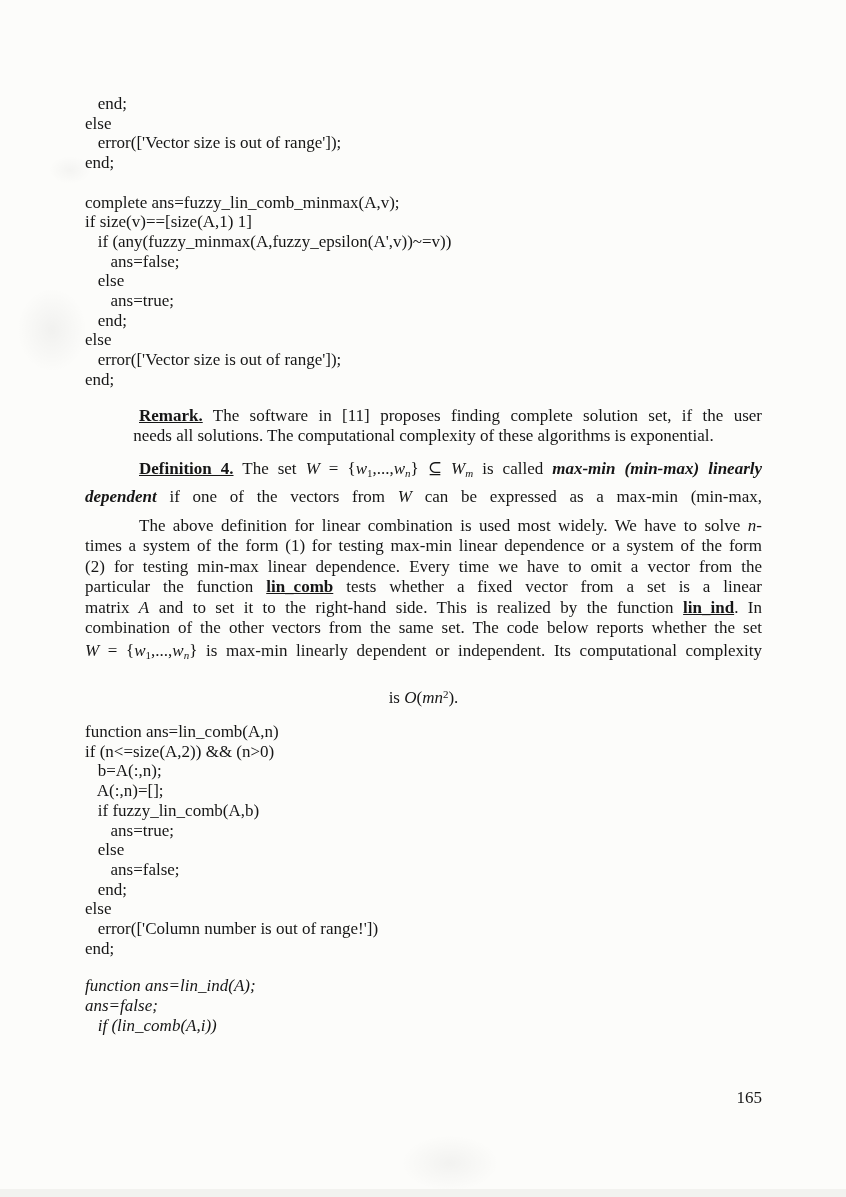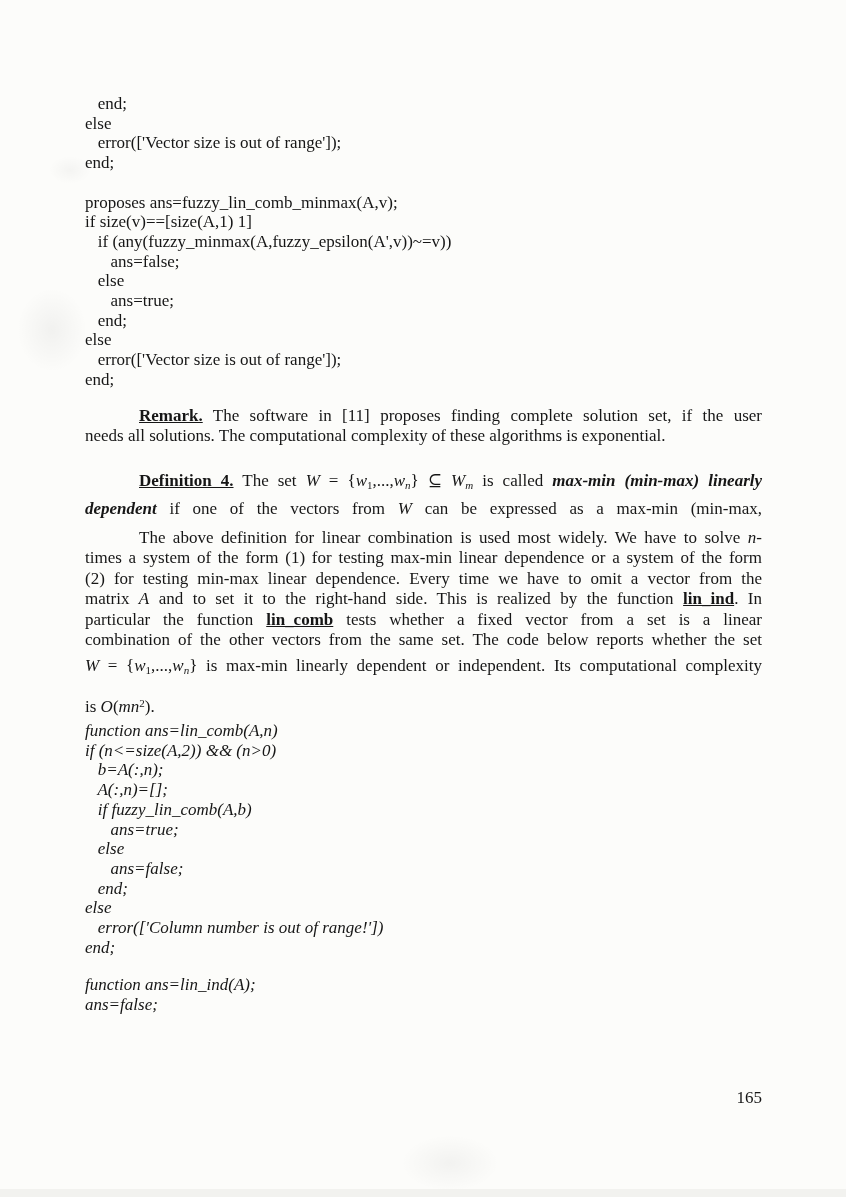--- a/index.html
+++ b/index.html
@@ -17,56 +17,56 @@
       radial-gradient(ellipse 70px 40px at 450px 1163px, rgba(0,0,0,0.04), transparent 70%),
       radial-gradient(ellipse 30px 20px at 70px 170px, rgba(0,0,0,0.03), transparent 70%),
       #fcfcfa;
   }
   .content{position:absolute;left:85px;top:94px;width:677px;}
   .block{margin:0;}
   .code .code-line{
     font-size:17px;line-height:19.7px;white-space:pre;
   }
   .para .text-line{
-    font-size:17px;line-height:20.5px;
+    font-size:17px;line-height:20.5px;text-align:center;
   }
   .text-line.justify{text-align:justify;text-align-last:justify;}
   .text-line.indent{text-indent:54px;}
   .seg{display:inline;}
   .seg.b{font-weight:bold;text-decoration:underline;}
   .seg.i{font-style:italic;}
   .seg.bi{font-weight:bold;font-style:italic;}
   .seg.sub{font-size:11px;vertical-align:-3px;}
   .seg.isub{font-size:11px;vertical-align:-3px;font-style:italic;}
   .seg.sup{font-size:11px;vertical-align:5px;}
   #para-remark{margin-top:16px;}
-  #para-definition{margin-top:22px;}
+  #para-definition{margin-top:10px;}
   #para-definition .text-line{line-height:23px;}
   #para-main{margin-top:8px;}
-  #para-main .text-line.math{line-height:29px;}
-  #para-main .text-line.lastline{margin-top:8px;}
-  #code-2{margin-top:4px;font-style:italic;}
+  #para-main .text-line.math{line-height:24px;}
+  #para-main .text-line.lastline{margin-top:17px;}
+  #code-2{margin-top:14px;}
   #code-3{margin-top:18px;font-style:italic;}
   .page-number{
     position:absolute;top:1088px;left:85px;width:677px;
     text-align:right;font-size:17px;color:#161616;
   }
 </style>
 </head>
 <body>
 
 <div class="page">
   <div class="content">
       <div class="block code" id="code-1">
         <div class="code-line">   end;</div>
         <div class="code-line">else</div>
         <div class="code-line">   error(['Vector size is out of range']);</div>
         <div class="code-line">end;</div>
         <div class="code-line">&nbsp;</div>
-        <div class="code-line">proposes ans=fuzzy_lin_comb_minmax(A,v);</div>
+        <div class="code-line">complete ans=fuzzy_lin_comb_minmax(A,v);</div>
         <div class="code-line">if size(v)==[size(A,1) 1]</div>
         <div class="code-line">   if (any(fuzzy_minmax(A,fuzzy_epsilon(A',v))~=v))</div>
         <div class="code-line">      ans=false;</div>
         <div class="code-line">   else</div>
         <div class="code-line">      ans=true;</div>
         <div class="code-line">   end;</div>
         <div class="code-line">else</div>
         <div class="code-line">   error(['Vector size is out of range']);</div>
         <div class="code-line">end;</div>
       </div>
@@ -75,22 +75,22 @@
         <div class="text-line"><span class="seg">needs all solutions. The computational complexity of these algorithms is exponential.</span></div>
       </div>
       <div class="block para" id="para-definition">
         <div class="text-line justify indent"><span class="seg b">Definition 4.</span><span class="seg"> The set </span><span class="seg i">W</span><span class="seg"> = {</span><span class="seg i">w</span><span class="seg sub">1</span><span class="seg">,...,</span><span class="seg i">w</span><span class="seg isub">n</span><span class="seg">} ⊆ </span><span class="seg i">W</span><span class="seg isub">m</span><span class="seg"> is called </span><span class="seg bi">max-min (min-max) linearly</span></div>
         <div class="text-line justify"><span class="seg bi">dependent</span><span class="seg"> if one of the vectors from </span><span class="seg i">W</span><span class="seg"> can be expressed as a max-min (min-max,</span></div>
       </div>
       <div class="block para" id="para-main">
         <div class="text-line justify indent"><span class="seg">The above definition for linear combination is used most widely. We have to solve </span><span class="seg i">n</span><span class="seg">-</span></div>
         <div class="text-line justify"><span class="seg">times a system of the form (1) for testing max-min linear dependence or a system of the form</span></div>
         <div class="text-line justify"><span class="seg">(2) for testing min-max linear dependence. Every time we have to omit a vector from the</span></div>
+        <div class="text-line justify"><span class="seg">particular the function </span><span class="seg b">lin_comb</span><span class="seg"> tests whether a fixed vector from a set is a linear</span></div>
         <div class="text-line justify"><span class="seg">matrix </span><span class="seg i">A</span><span class="seg"> and to set it to the right-hand side. This is realized by the function </span><span class="seg b">lin_ind</span><span class="seg">. In</span></div>
-        <div class="text-line justify"><span class="seg">particular the function </span><span class="seg b">lin_comb</span><span class="seg"> tests whether a fixed vector from a set is a linear</span></div>
         <div class="text-line justify"><span class="seg">combination of the other vectors from the same set. The code below reports whether the set</span></div>
         <div class="text-line justify math"><span class="seg i">W</span><span class="seg"> = {</span><span class="seg i">w</span><span class="seg sub">1</span><span class="seg">,...,</span><span class="seg i">w</span><span class="seg isub">n</span><span class="seg">} is max-min linearly dependent or independent. Its computational complexity</span></div>
         <div class="text-line lastline"><span class="seg">is </span><span class="seg i">O</span><span class="seg">(</span><span class="seg i">mn</span><span class="seg sup">2</span><span class="seg">).</span></div>
       </div>
       <div class="block code" id="code-2">
         <div class="code-line">function ans=lin_comb(A,n)</div>
         <div class="code-line">if (n&lt;=size(A,2)) &amp;&amp; (n&gt;0)</div>
         <div class="code-line">   b=A(:,n);</div>
         <div class="code-line">   A(:,n)=[];</div>
         <div class="code-line">   if fuzzy_lin_comb(A,b)</div>
@@ -98,16 +98,17 @@
         <div class="code-line">   else</div>
         <div class="code-line">      ans=false;</div>
         <div class="code-line">   end;</div>
         <div class="code-line">else</div>
         <div class="code-line">   error(['Column number is out of range!'])</div>
         <div class="code-line">end;</div>
       </div>
       <div class="block code" id="code-3">
         <div class="code-line">function ans=lin_ind(A);</div>
         <div class="code-line">ans=false;</div>
+        <div class="code-line">   if (lin_comb(A,i))</div>
       </div>
     </div>
   <div class="page-number">165</div>
 </div>
 
 </body></html>

